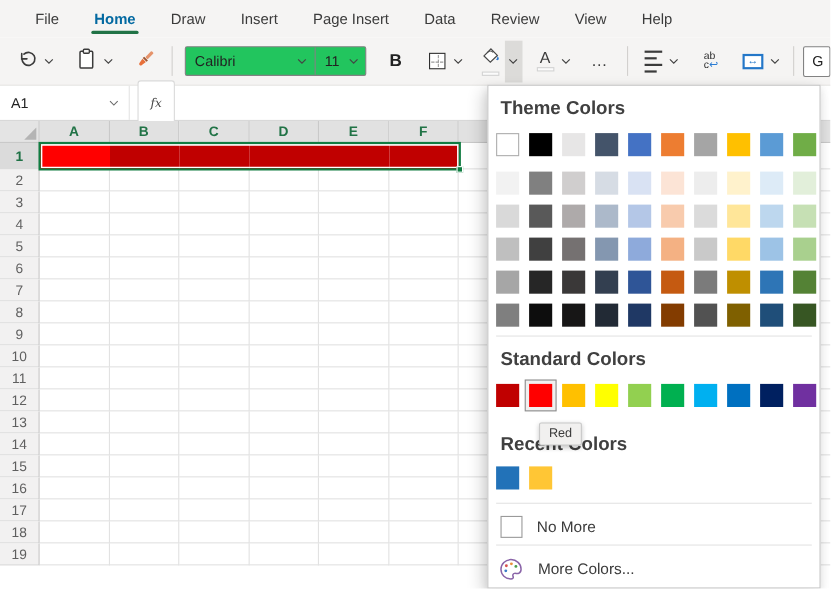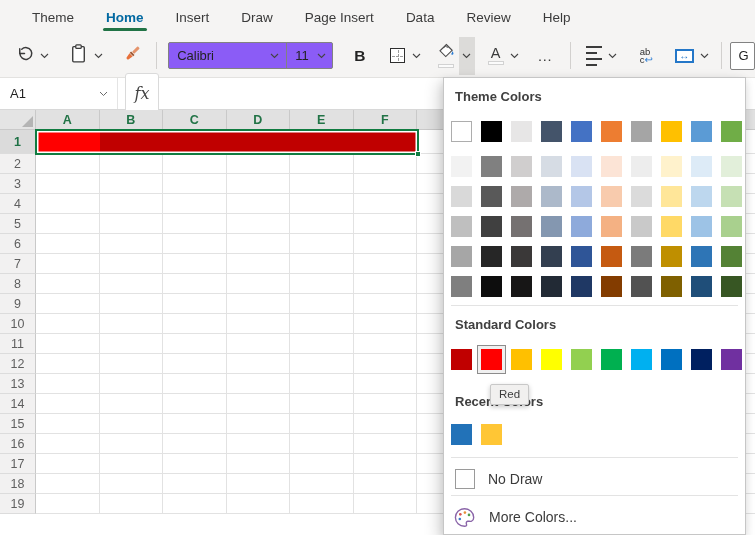--- a/index.html
+++ b/index.html
@@ -16,21 +16,21 @@
                         background:#217346; border-radius:2px; }
 
   
   #toolbar { position:absolute; top:34px; height:44px; left:0; right:0; background:#F5F4F3;
              border-bottom:1px solid #E3E2E0; display:flex; align-items:center; }
   .tbtn { display:flex; align-items:center; justify-content:center; height:34px; padding:0 3px; color:#3B3B3B; }
   .chev { width:9px; height:6px; display:block; }
   .chevbtn { display:flex; align-items:center; justify-content:center; width:17px; height:38px; }
   .chevbtn.pressed { background:#DCDBD9; }
   .vsep { width:1px; height:27px; background:#D2D0CE; }
-  .fontgroup { display:flex; align-items:center; height:27px; background:#8b5cf6;
+  .fontgroup { display:flex; align-items:center; height:27px; background:#22c55e;
                border:1px solid #828282; border-radius:2px; margin-left:11px; }
   .fontname { width:101px; padding-left:8px; font-size:13px; color:#222; }
   .fg-div { width:1px; height:100%; background:#828282; }
   .fontsize { width:30px; padding-left:8px; font-size:13px; color:#222; }
   .boldbtn { font-weight:700; font-size:15.5px; color:#222; margin-left:15px; padding:0 6px; }
   .colorbar { height:4px; width:16px; background:#FBFBFB; border:1px solid #D2D2D2; margin-top:1px; }
   .iconstack { display:flex; flex-direction:column; align-items:center; justify-content:center; }
   .borders-ic { width:15px; height:15px; border:1.6px solid #2E2E2E; position:relative; background:#fff; }
   .borders-ic:before { content:""; position:absolute; left:1px; right:1px; top:50%; border-top:1px dashed #9B9B9B; }
   .borders-ic:after  { content:""; position:absolute; top:1px; bottom:1px; left:50%; border-left:1px dashed #9B9B9B; }
@@ -44,21 +44,21 @@
           margin-left:8px; display:flex; align-items:center; padding-left:7px; font-size:13px; color:#222; }
 
   
   #formulabar { position:absolute; top:78px; height:32px; left:0; right:0; background:#fff;
                 border-bottom:1px solid #D8D8D8; display:flex; align-items:center; }
   .namebox { width:118px; height:100%; display:flex; align-items:center; padding-left:10px;
              font-size:13px; color:#222; border-right:1px solid #E4E4E4; }
   .namebox .chev { margin-left:auto; margin-right:9px; }
   .fxbtn { width:34px; height:42px; margin-left:7px; border:1px solid #DADADA; border-radius:3px;
            display:flex; align-items:center; justify-content:center;
-           font-family:"DejaVu Serif", serif; font-style:italic; font-size:16px; color:#444; background:#fff; }
+           font-family:"DejaVu Serif", serif; font-style:italic; font-size:11px; color:#444; background:#fff; }
   .formula-input { flex:1; height:100%; }
 
   
   #grid { position:absolute; top:110px; left:0; right:0; bottom:0; background:#fff; }
   #colheaders { display:flex; height:20px; }
   .corner { width:36px; background:#E4E4E4; border-right:1px solid #C9C9C9; border-bottom:1px solid #C9C9C9; position:relative; }
   .corner .tri { position:absolute; right:2px; bottom:2px; width:0; height:0;
                  border-left:11px solid transparent; border-bottom:11px solid #B4B4B4; }
   .colhdr { width:63.5px; background:#E1E1E1; border-right:1px solid #C9C9C9; border-bottom:1px solid #C9C9C9;
             color:#217346; font-weight:700; font-size:12.5px; display:flex; align-items:center; justify-content:center; }
@@ -72,21 +72,21 @@
   .grow.first .cell { border-right:none; border-bottom:none; }
   .cell-filler { flex:1; border-bottom:1px solid #E2E2E2; }
   #selection { position:absolute; left:35px; top:19px; width:384px; height:26px;
                border:2px solid #107C41; box-shadow:inset 0 0 0 1.5px #FFFFFF; z-index:3; }
   #fill-handle { position:absolute; right:-4px; bottom:-4px; width:6px; height:6px;
                  background:#107C41; border:1px solid #fff; }
 
   
   #panel { position:absolute; left:443px; top:77px; width:303px; height:458px; background:#fff;
            border:1px solid #C6C6C6; box-shadow:-5px 6px 14px rgba(0,0,0,.16), 0 3px 8px rgba(0,0,0,.10); z-index:10; }
-  .panel-label { position:absolute; left:11px; font-size:13px; font-weight:600; color:#404040; }
+  .panel-label { position:absolute; left:11px; font-size:17px; font-weight:600; color:#404040; }
   #theme-grid { position:absolute; left:7px; top:43px; }
   .swrow { display:flex; }
   .swrow.gap-big { margin-top:14px; }
   .swrow.gap { margin-top:9px; }
   .slot { width:30px; height:21px; position:relative; }
   .sw { width:21px; height:21px; }
   .sw.bordered { border:1px solid #ADADAD; }
   .sel-box { position:absolute; left:-4px; top:-4px; width:29px; height:29px; border:1px solid #8C8C8C;
              background:#F0F0F0; display:flex; align-items:center; justify-content:center; z-index:2; }
   .psep { position:absolute; left:7px; right:7px; height:1px; background:#E3E3E3; }
@@ -97,40 +97,43 @@
              box-shadow:0 2px 5px rgba(0,0,0,.22); z-index:20; }
   .menu-row { position:absolute; left:0; right:0; height:30px; display:flex; align-items:center; }
   .nofill-sw { width:20px; height:20px; background:#fff; border:1px solid #9A9A9A; margin-left:11px; }
   .menu-row .mlabel { margin-left:13px; font-size:14px; color:#3B3B3B; }
 </style>
 </head>
 <body>
 
 <div id="menubar">
     <div class="tab">
-      <span>Theme</span>
+      <span>File</span>
     </div>
     <div class="tab active">
       <span>Home</span>
       <div class="tab-underline" style="background: rgb(33, 115, 70);"></div>
     </div>
     <div class="tab">
+      <span>Draw</span>
+    </div>
+    <div class="tab">
       <span>Insert</span>
-    </div>
-    <div class="tab">
-      <span>Draw</span>
     </div>
     <div class="tab">
       <span>Page Insert</span>
     </div>
     <div class="tab">
       <span>Data</span>
     </div>
     <div class="tab">
       <span>Review</span>
+    </div>
+    <div class="tab">
+      <span>View</span>
     </div>
     <div class="tab">
       <span>Help</span>
     </div>
   </div>
 
 <div id="toolbar">
   <div class="tbtn" style="margin-left:12px">
     <span>
       <svg width="19" height="19" viewBox="0 0 18 18">
@@ -718,21 +721,21 @@
       <div class="slot">
         <div class="sw" title="#2272B8" style="background: rgb(34, 114, 184);"></div>
       </div>
       <div class="slot">
         <div class="sw" title="#FFC635" style="background: rgb(255, 198, 53);"></div>
       </div>
     </div>
   <div class="psep" style="top:379px"></div>
   <div class="menu-row" style="top:386px">
     <div class="nofill-sw"></div>
-    <div class="mlabel">No Draw</div>
+    <div class="mlabel">No More</div>
   </div>
   <div class="psep" style="top:417px"></div>
   <div class="menu-row" style="top:424px">
     <span style="margin-left:9px; display:flex;">
       <svg width="23" height="23" viewBox="0 0 22 22">
           <path d="M11 2.6 C6.1 2.6 2.3 6.4 2.3 11.1 c0 4.8 3.9 8.3 8.7 8.3 1.6 0 2.4 -0.9 1.9 -2 -0.6 -1.3 -0.1 -2.5 1.2 -2.8 1 -0.2 2.4 0.4 3.7 -0.1 1.4 -0.6 2 -1.9 2 -3.6 0 -4.7 -4 -8.3 -8.8 -8.3 z" fill="#fff" stroke="#8A64A8" stroke-width="1.3"></path>
           <circle cx="7" cy="8" r="1.25" fill="#D9534F"></circle>
           <circle cx="11.4" cy="6.3" r="1.25" fill="#E8903A"></circle>
           <circle cx="15.3" cy="8.5" r="1.25" fill="#4C9E4C"></circle>
           <circle cx="6.5" cy="12.4" r="1.25" fill="#3A7BC8"></circle>

